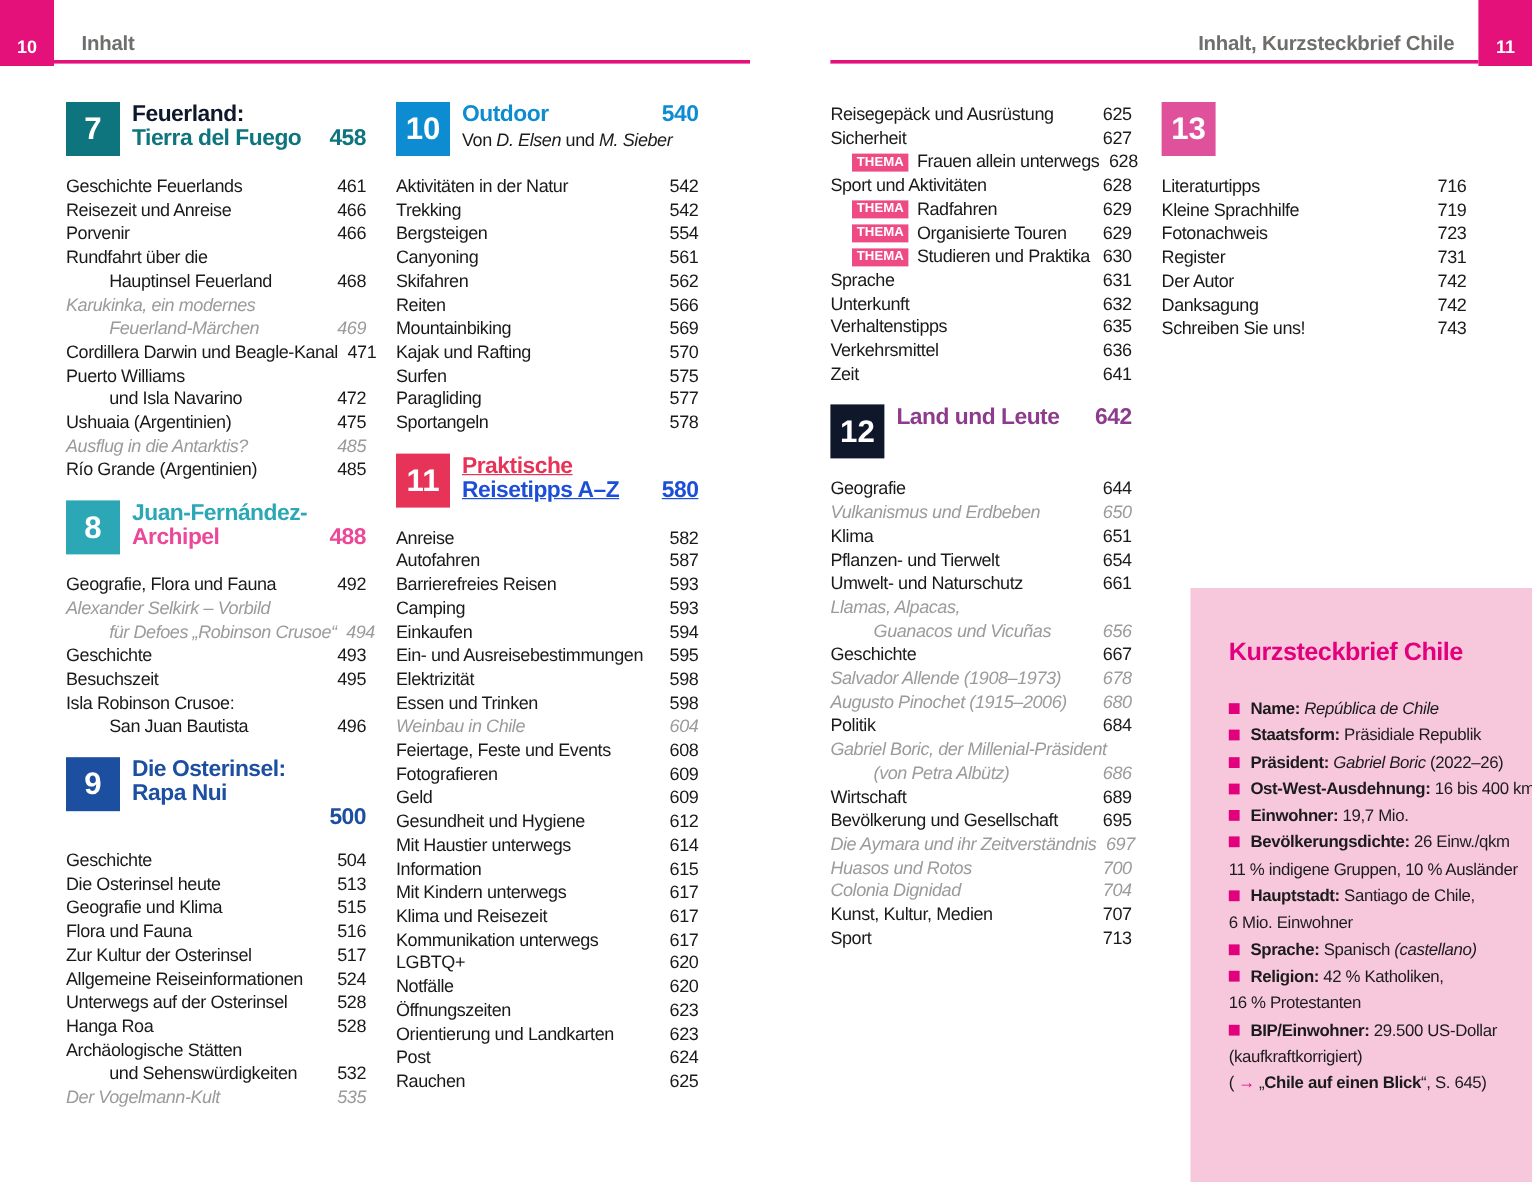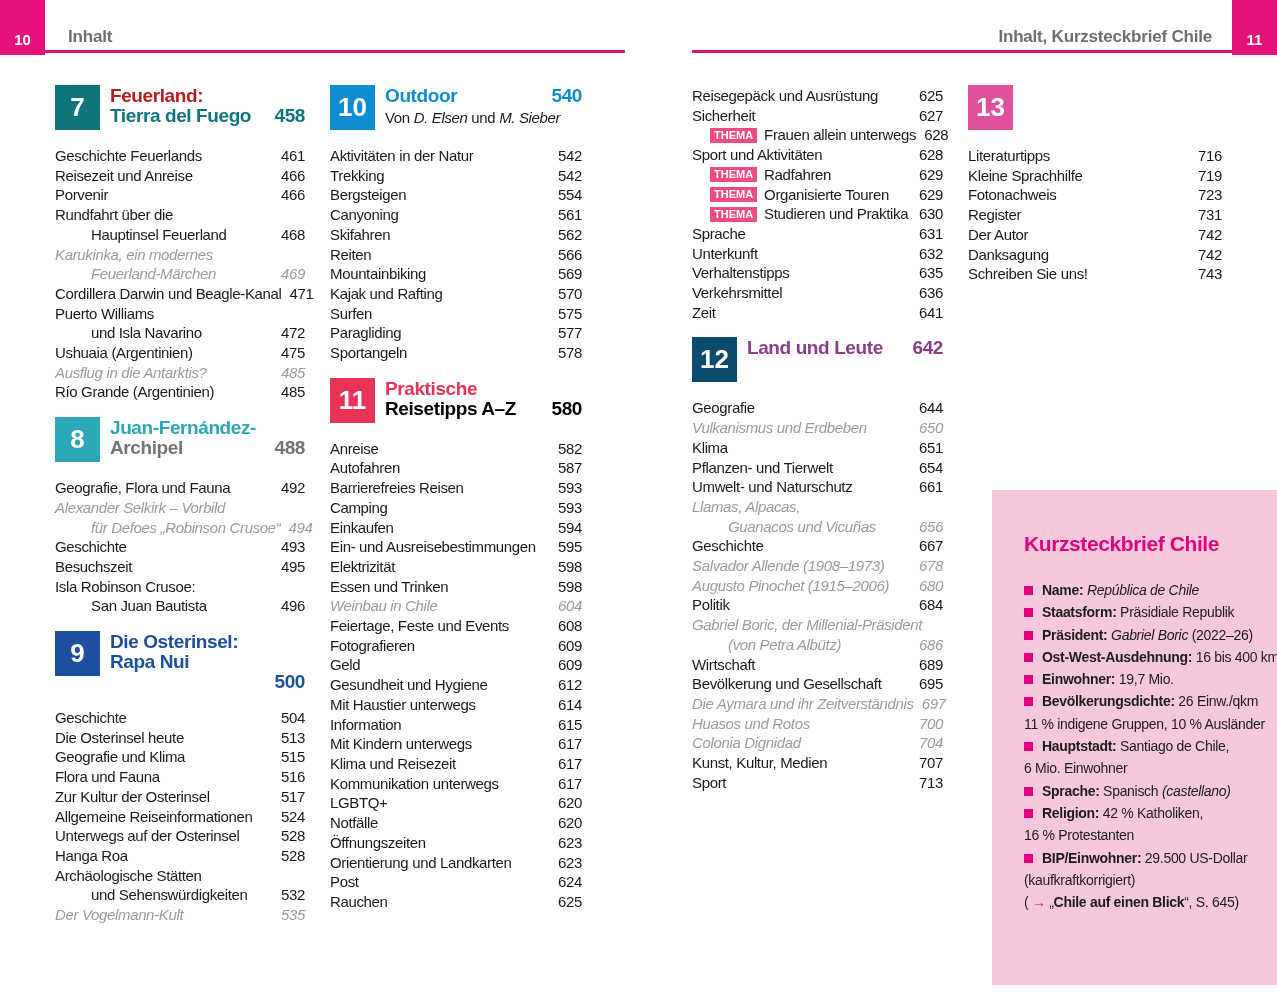--- a/index.html
+++ b/index.html
@@ -64,21 +64,21 @@
   <div class="rule" style="left: 692px; width: 540px; background: rgb(229, 17, 122);"></div>
   <div class="pagebox" style="left: 1232px; background: rgb(229, 17, 122);">
     <span>11</span>
   </div>
   <div class="hdr-title" style="left:692px;width:520px;text-align:right;">Inhalt, Kurzsteckbrief Chile</div>
 
   <div class="col" id="col-0">
       <div class="chapter">
         <div class="ch-num" style="background: rgb(14, 116, 126);">7</div>
         <div class="ch-body">
-          <div class="ch-row" style="color: #b91c1c; align-items: flex-end;">
+          <div class="ch-row" style="color: #0f172a; align-items: flex-end;">
             <span class="ct-text">Feuerland:</span>
           </div>
           <div class="ch-row" style="color: rgb(14, 116, 126);">
             <span class="ct-text">Tierra del Fuego</span>
             <span class="ch-page">458</span>
           </div>
         </div>
       </div>
       <div class="entries">
         <div class="row">
@@ -130,21 +130,21 @@
           <span class="lbl">Río Grande (Argentinien)</span>
           <span class="pg">485</span>
         </div>
       </div>
       <div class="chapter">
         <div class="ch-num" style="background: rgb(43, 167, 181);">8</div>
         <div class="ch-body">
           <div class="ch-row" style="color: rgb(43, 167, 181);">
             <span class="ct-text">Juan-Fernández-</span>
           </div>
-          <div class="ch-row" style="color: #737373; align-items: center;">
+          <div class="ch-row" style="color: #ec4899; align-items: center;">
             <span class="ct-text">Archipel</span>
             <span class="ch-page">488</span>
           </div>
         </div>
       </div>
       <div class="entries">
         <div class="row">
           <span class="lbl">Geografie, Flora und Fauna</span>
           <span class="pg">492</span>
         </div>
@@ -282,24 +282,24 @@
           <span class="pg">577</span>
         </div>
         <div class="row">
           <span class="lbl">Sportangeln</span>
           <span class="pg">578</span>
         </div>
       </div>
       <div class="chapter">
         <div class="ch-num" style="background: rgb(231, 51, 88);">11</div>
         <div class="ch-body">
-          <div class="ch-row" style="color: rgb(231, 51, 88);">
+          <div class="ch-row" style="color: rgb(231, 51, 88); text-decoration: underline;">
             <span class="ct-text">Praktische</span>
           </div>
-          <div class="ch-row" style="color: #000000;">
+          <div class="ch-row" style="color: #1d4ed8; text-decoration: underline;">
             <span class="ct-text">Reisetipps A–Z</span>
             <span class="ch-page">580</span>
           </div>
         </div>
       </div>
       <div class="entries">
         <div class="row">
           <span class="lbl">Anreise</span>
           <span class="pg">582</span>
         </div>
@@ -446,21 +446,21 @@
         <div class="row">
           <span class="lbl">Verkehrsmittel</span>
           <span class="pg">636</span>
         </div>
         <div class="row">
           <span class="lbl">Zeit</span>
           <span class="pg">641</span>
         </div>
       </div>
       <div class="chapter">
-        <div class="ch-num" style="background: #0c4a6e;">12</div>
+        <div class="ch-num" style="background: #0f172a;">12</div>
         <div class="ch-body">
           <div class="ch-row" style="color: rgb(141, 60, 141);">
             <span class="ct-text">Land und Leute</span>
             <span class="ch-page">642</span>
           </div>
         </div>
       </div>
       <div class="entries">
         <div class="row">
           <span class="lbl">Geografie</span>

